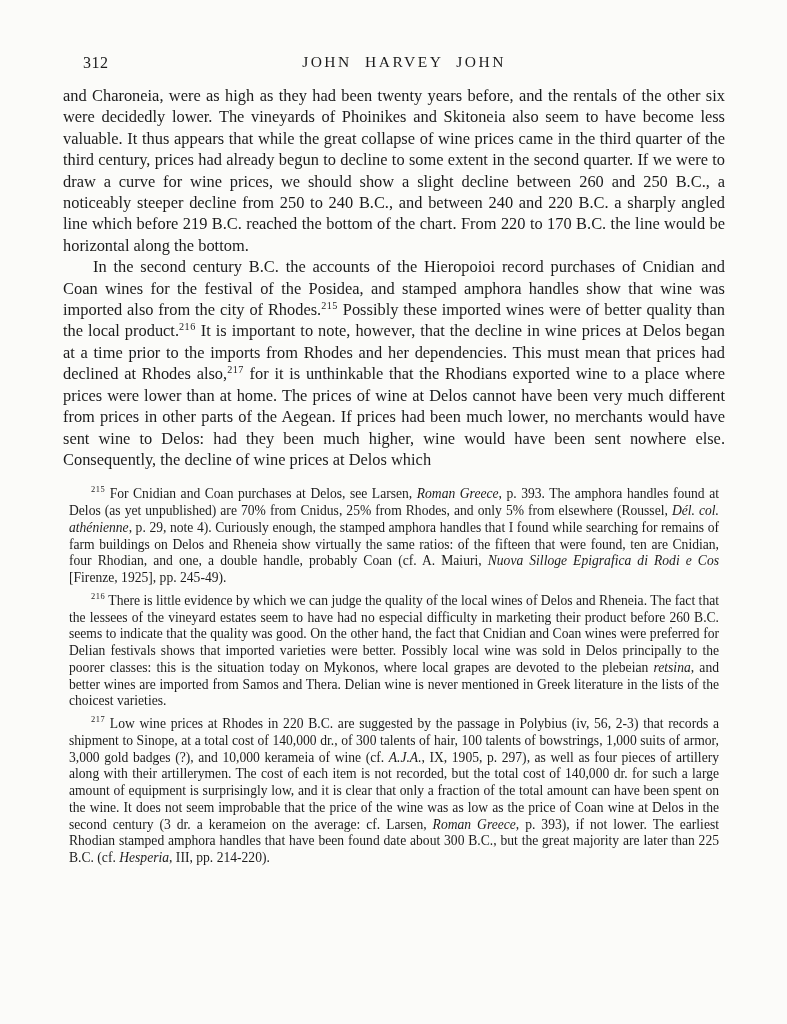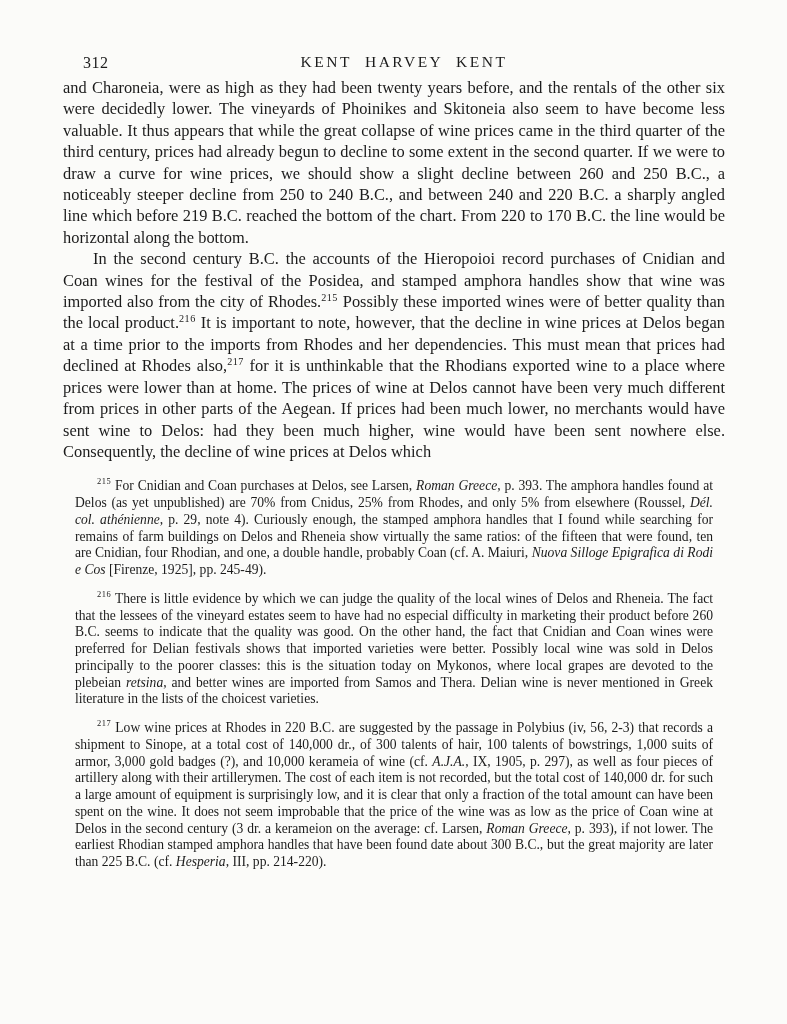--- a/index.html
+++ b/index.html
@@ -35,59 +35,59 @@
     font-size: 16px;
     letter-spacing: 0.5px;
   }
   .running-head {
     text-align: center;
     font-size: 15.5px;
     letter-spacing: 2.5px;
     word-spacing: 7px;
   }
   .body-text {
-    margin-top: 4px;
+    margin-top: 12px;
     font-size: 16.4px;
     line-height: 21.4px;
     text-align: justify;
   }
   .body-text p {
     margin: 0;
   }
   .body-text p.indent {
     text-indent: 30px;
   }
   .footnotes {
     margin-top: 16px;
     font-size: 13.6px;
     line-height: 16.75px;
     text-align: justify;
   }
   .footnotes p {
-    margin: 12px;
+    margin: 6px;
     text-indent: 22px;
   }
   sup {
     font-size: 0.62em;
     vertical-align: super;
     line-height: 0;
     letter-spacing: 0.5px;
   }
   .i {
     font-style: italic;
   }
 </style>
 </head>
 <body>
 
 <div class="page">
 
   <div class="header">
     <span class="pagenum">312</span>
-    <div class="running-head">KENT HARVEY KENT</div>
+    <div class="running-head">JOHN HARVEY JOHN</div>
   </div>
 
   <div class="body-text">
     <p><span>and Charoneia, were as high as they had been twenty years before, and the rentals of the other six were decidedly lower. The vineyards of Phoinikes and Skitoneia also seem to have become less valuable. It thus appears that while the great collapse of wine prices came in the third quarter of the third century, prices had already begun to decline to some extent in the second quarter. If we were to draw a curve for wine prices, we should show a slight decline between 260 and 250 B.C., a noticeably steeper decline from 250 to 240 B.C., and between 240 and 220 B.C. a sharply angled line which before 219 B.C. reached the bottom of the chart. From 220 to 170 B.C. the line would be horizontal along the bottom.</span></p>
     <p class="indent"><span>In the second century B.C. the accounts of the Hieropoioi record purchases of Cnidian and Coan wines for the festival of the Posidea, and stamped amphora handles show that wine was imported also from the city of Rhodes.</span><sup>215</sup><span> Possibly these imported wines were of better quality than the local product.</span><sup>216</sup><span> It is important to note, however, that the decline in wine prices at Delos began at a time prior to the imports from Rhodes and her dependencies. This must mean that prices had declined at Rhodes also,</span><sup>217</sup><span> for it is unthinkable that the Rhodians exported wine to a place where prices were lower than at home. The prices of wine at Delos cannot have been very much different from prices in other parts of the Aegean. If prices had been much lower, no merchants would have sent wine to Delos: had they been much higher, wine would have been sent nowhere else. Consequently, the decline of wine prices at Delos which</span></p>
   </div>
 
   <div class="footnotes">
     <p><sup>215</sup><span> For Cnidian and Coan purchases at Delos, see Larsen, </span><span class="i">Roman Greece</span><span>, p. 393. The amphora handles found at Delos (as yet unpublished) are 70% from Cnidus, 25% from Rhodes, and only 5% from elsewhere (Roussel, </span><span class="i">Dél. col. athénienne</span><span>, p. 29, note 4). Curiously enough, the stamped amphora handles that I found while searching for remains of farm buildings on Delos and Rheneia show virtually the same ratios: of the fifteen that were found, ten are Cnidian, four Rhodian, and one, a double handle, probably Coan (cf. A. Maiuri, </span><span class="i">Nuova Silloge Epigrafica di Rodi e Cos</span><span> [Firenze, 1925], pp. 245-49).</span></p>
     <p><sup>216</sup><span> There is little evidence by which we can judge the quality of the local wines of Delos and Rheneia. The fact that the lessees of the vineyard estates seem to have had no especial difficulty in marketing their product before 260 B.C. seems to indicate that the quality was good. On the other hand, the fact that Cnidian and Coan wines were preferred for Delian festivals shows that imported varieties were better. Possibly local wine was sold in Delos principally to the poorer classes: this is the situation today on Mykonos, where local grapes are devoted to the plebeian </span><span class="i">retsina</span><span>, and better wines are imported from Samos and Thera. Delian wine is never mentioned in Greek literature in the lists of the choicest varieties.</span></p>

